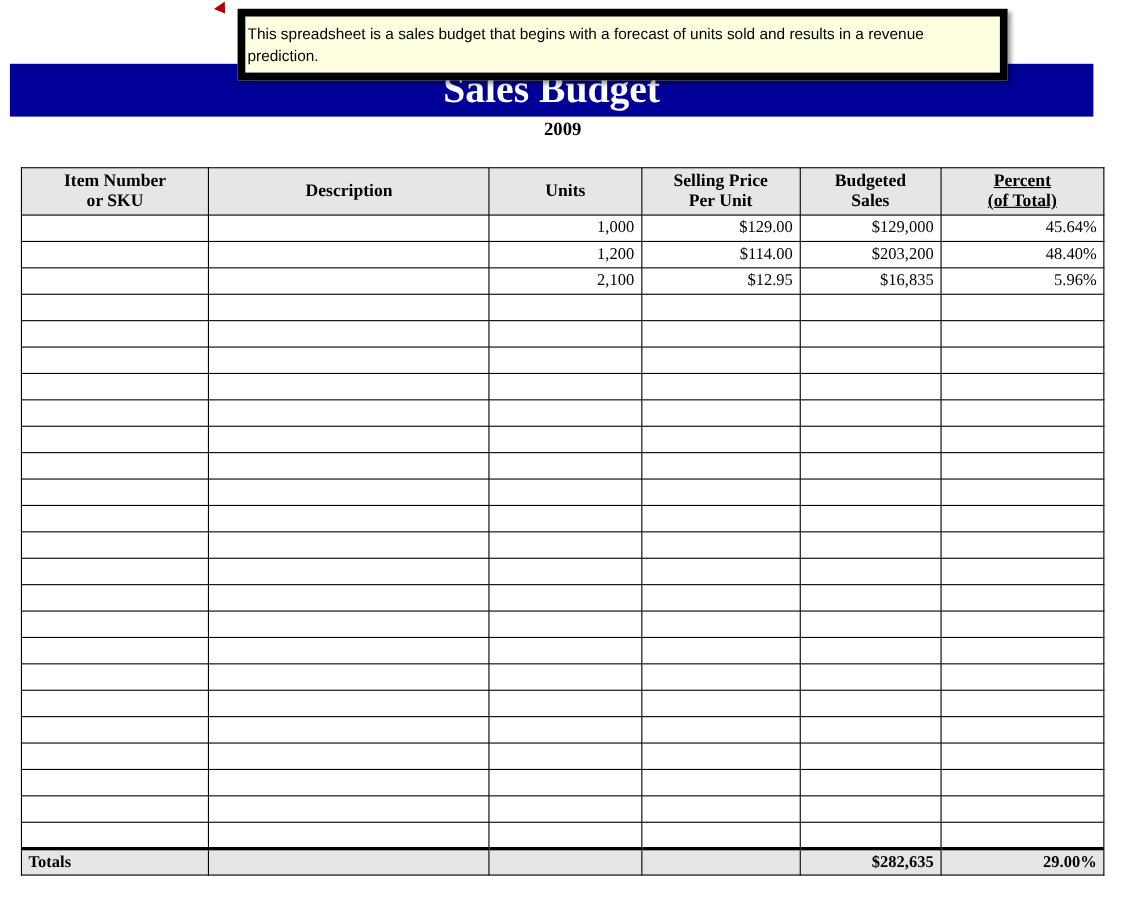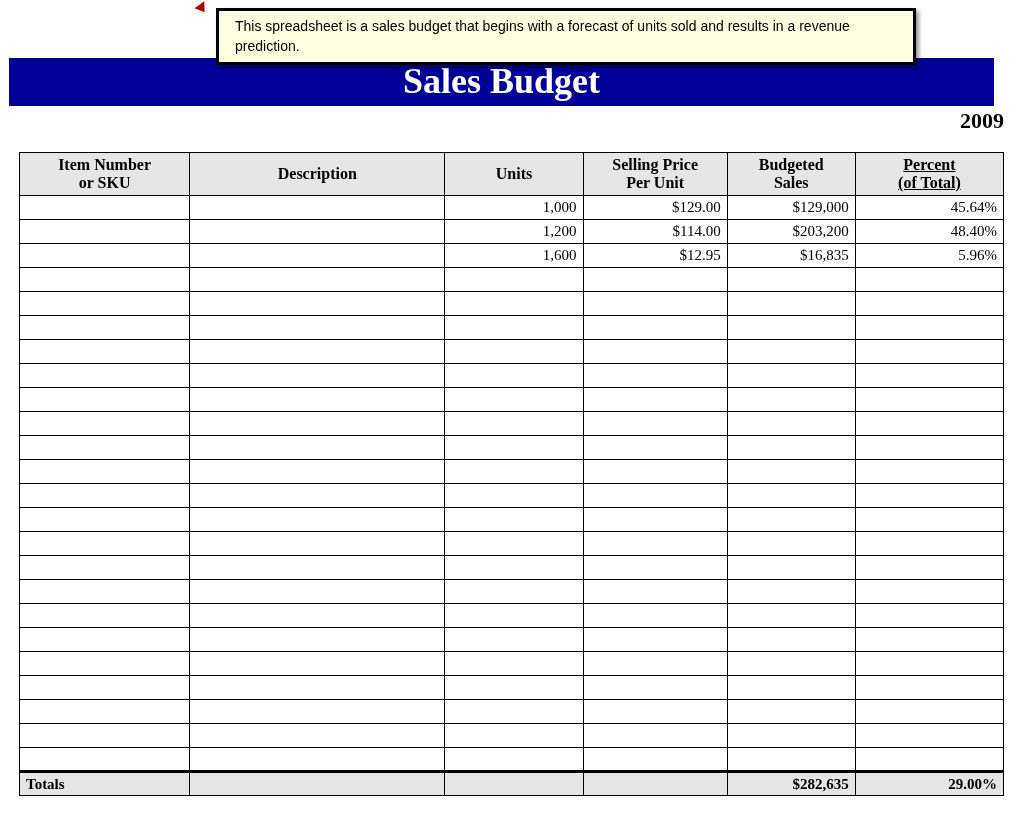--- a/index.html
+++ b/index.html
@@ -13,22 +13,22 @@
       width: 1024px;
       height: 822px;
       position: relative;
     }
     .comment-box {
       position: absolute;
       top: 8px;
       left: 216px;
       width: 700px;
       background: #ffffe1;
-      border: 3px solid #000000;
-      padding: 6px 16px;
+      border: 7px solid #000000;
+      padding: 6px 2px;
       font-family: Tahoma, Arial, sans-serif;
       font-size: 14px;
       line-height: 1.4;
       box-shadow: 3px 3px 4px rgba(0,0,0,0.4);
       z-index: 10;
     }
     .comment-indicator {
       position: absolute;
       top: 4px;
       left: 196px;
@@ -52,23 +52,23 @@
       font-weight: bold;
       font-size: 36px;
       font-family: "Times New Roman", Times, serif;
       line-height: 46px;
     }
     .year-label {
       position: absolute;
       top: 108px;
       left: 19px;
       width: 985px;
-      text-align: right;
+      text-align: center;
       font-weight: bold;
-      font-size: 22px;
+      font-size: 17px;
       font-family: "Times New Roman", Times, serif;
     }
     .spreadsheet {
       position: absolute;
       top: 152px;
       left: 19px;
       width: 985px;
       border-collapse: collapse;
     }
     .spreadsheet th {
@@ -162,21 +162,21 @@
         <td></td>
         <td></td>
         <td class="num">1,200</td>
         <td class="num">$114.00</td>
         <td class="num">$203,200</td>
         <td class="num">48.40%</td>
       </tr>
       <tr>
         <td></td>
         <td></td>
-        <td class="num">1,600</td>
+        <td class="num">2,100</td>
         <td class="num">$12.95</td>
         <td class="num">$16,835</td>
         <td class="num">5.96%</td>
       </tr>
       <tr>
         <td></td>
         <td></td>
         <td class="num"></td>
         <td class="num"></td>
         <td class="num"></td>

